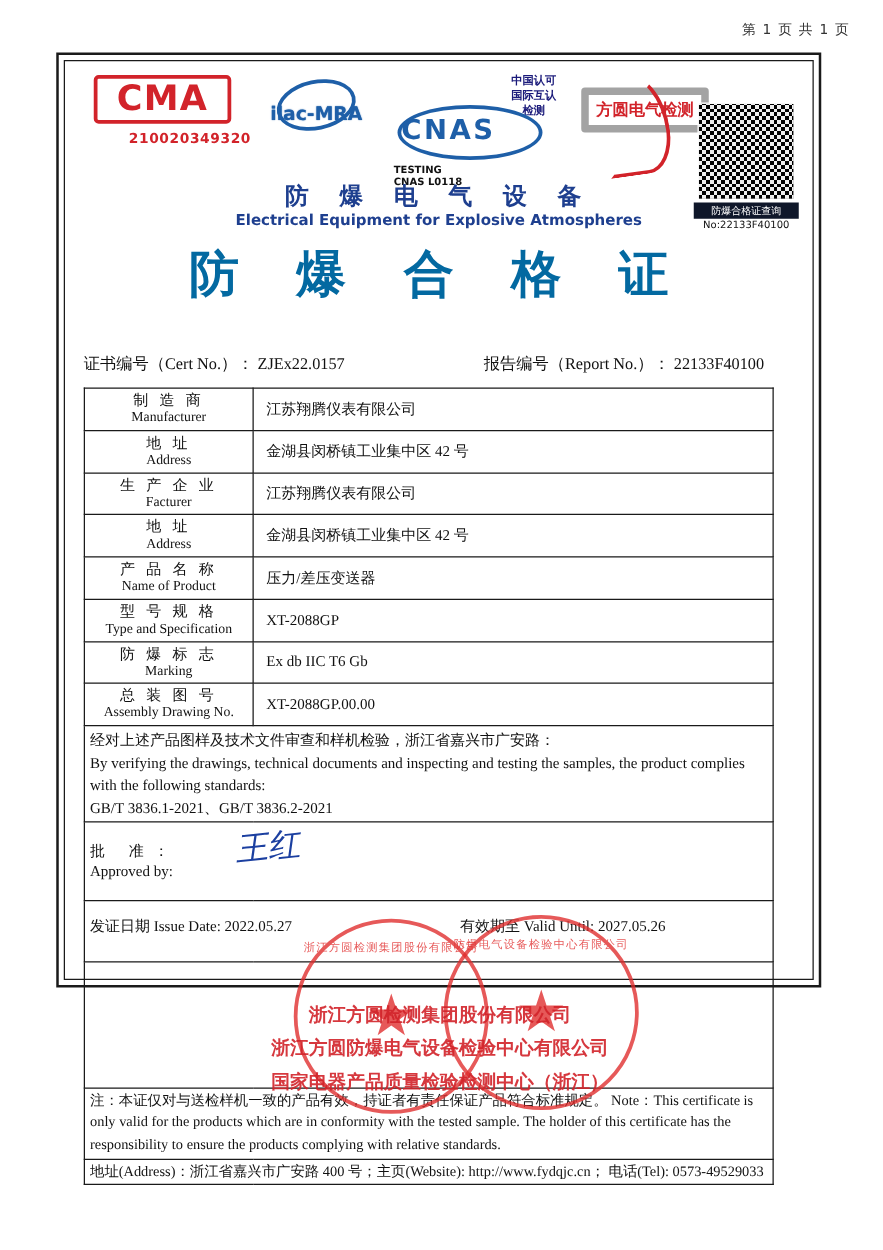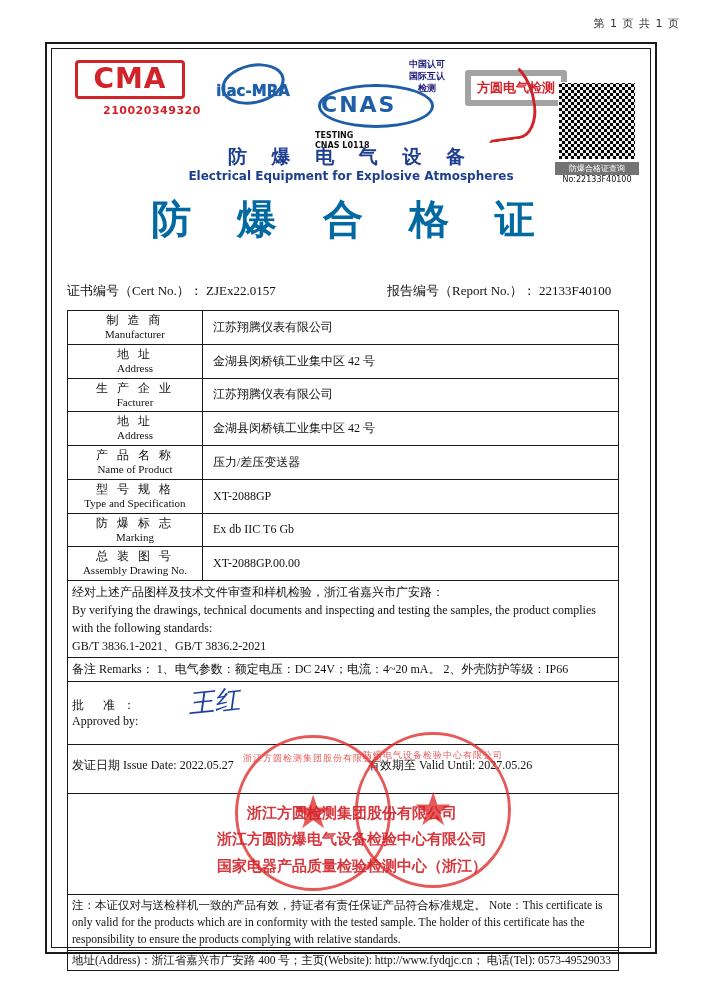--- a/index.html
+++ b/index.html
@@ -12,21 +12,21 @@
     overflow:hidden;
   }
   .page-header{
     position:absolute;top:16px;right:26px;
     font-size:11px;color:#333;letter-spacing:1px;
     font-family:"DejaVu Sans", sans-serif;
   }
   .cert-frame{
     position:absolute;
     left:45px;top:42px;
-    width:612px;height:912px;
+    width:612px;height:748px;
     border:2px solid #1a1a1a;
     box-sizing:border-box;
   }
   .cert-inner{
     position:absolute;inset:4px;
     border:1px solid #1a1a1a;
     box-sizing:border-box;
   }
 
   
@@ -96,21 +96,21 @@
   }
   .qr{
     width:76px;height:76px;margin:0 auto;
     background:
       repeating-linear-gradient(90deg,#111 0 3px,#fff 3px 6px),
       repeating-linear-gradient(0deg,#111 0 3px,#fff 3px 6px);
     background-blend-mode:difference;
     border:1px solid #fff;
   }
   .qr-label{
-    background:#737373;color:#fff;font-size:8px;padding:1px 0;margin-top:2px;
+    background:#0f172a;color:#fff;font-size:8px;padding:1px 0;margin-top:2px;
     font-family:"DejaVu Sans", sans-serif;
   }
   .qr-no{font-size:8px;color:#111;font-family:"DejaVu Sans", sans-serif;}
 
   
   .title-zh-small{
     position:absolute;left:0;right:0;top:100px;text-align:center;
     color:#1e3f8f;font-size:19px;letter-spacing:9px;font-weight:bold;
     font-family:"DejaVu Sans", sans-serif;
   }
@@ -318,26 +318,20 @@
 
     <tr>
       <td class="standards" colspan="2">
         <span class="l">经对上述产品图样及技术文件审查和样机检验，浙江省嘉兴市广安路：</span>
         <span class="l">By verifying the drawings, technical documents and inspecting and testing the samples, the product complies</span>
         <span class="l">with the following standards:</span>
         <span class="l">GB/T 3836.1-2021、GB/T 3836.2-2021</span>
       </td>
     </tr>
 
-    <tr>
-      <td class="remarks" colspan="2">
-        <span class="l">备注 Remarks： 1、电气参数：额定电压：DC 24V；电流：4~20 mA。</span>
-        <span class="l">2、外壳防护等级：IP66</span>
-      </td>
-    </tr>
 
     <tr>
       <td class="approve" colspan="2">
         <span class="zh">批 准：</span>
         <span class="en">Approved by:</span>
         <span class="sign">王红</span>
       </td>
     </tr>
 
     <tr>

